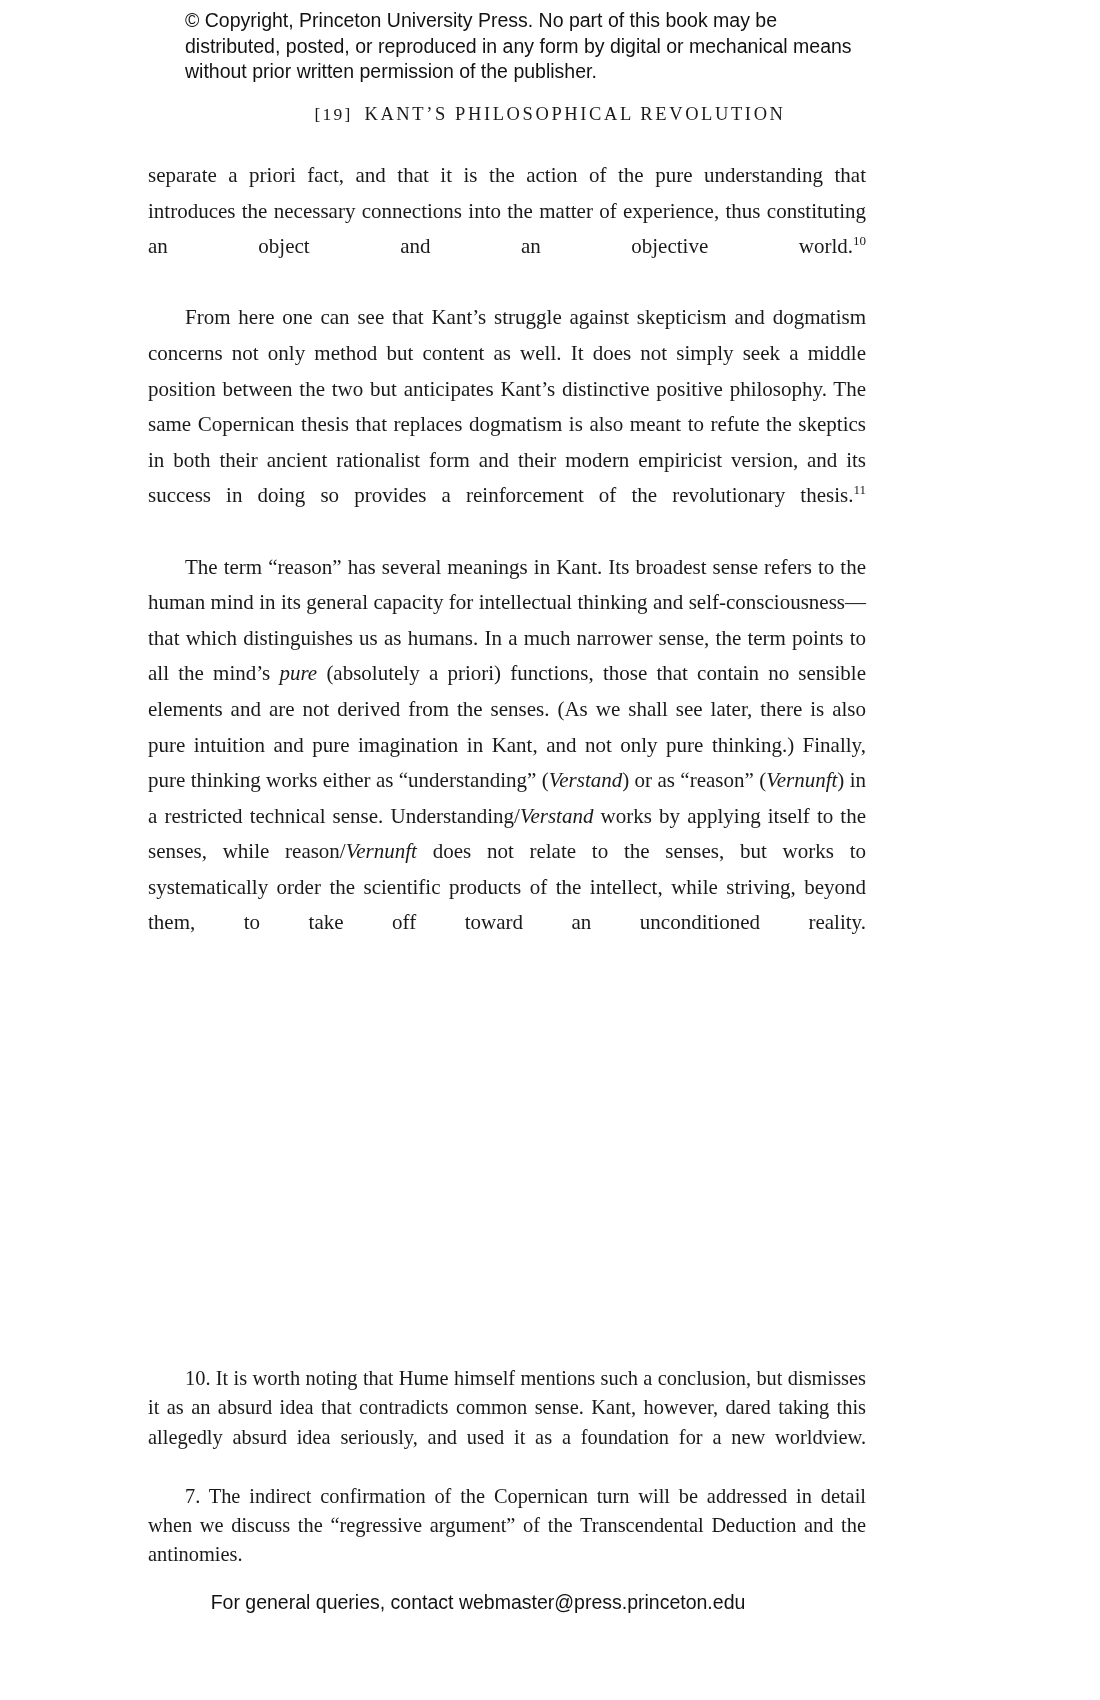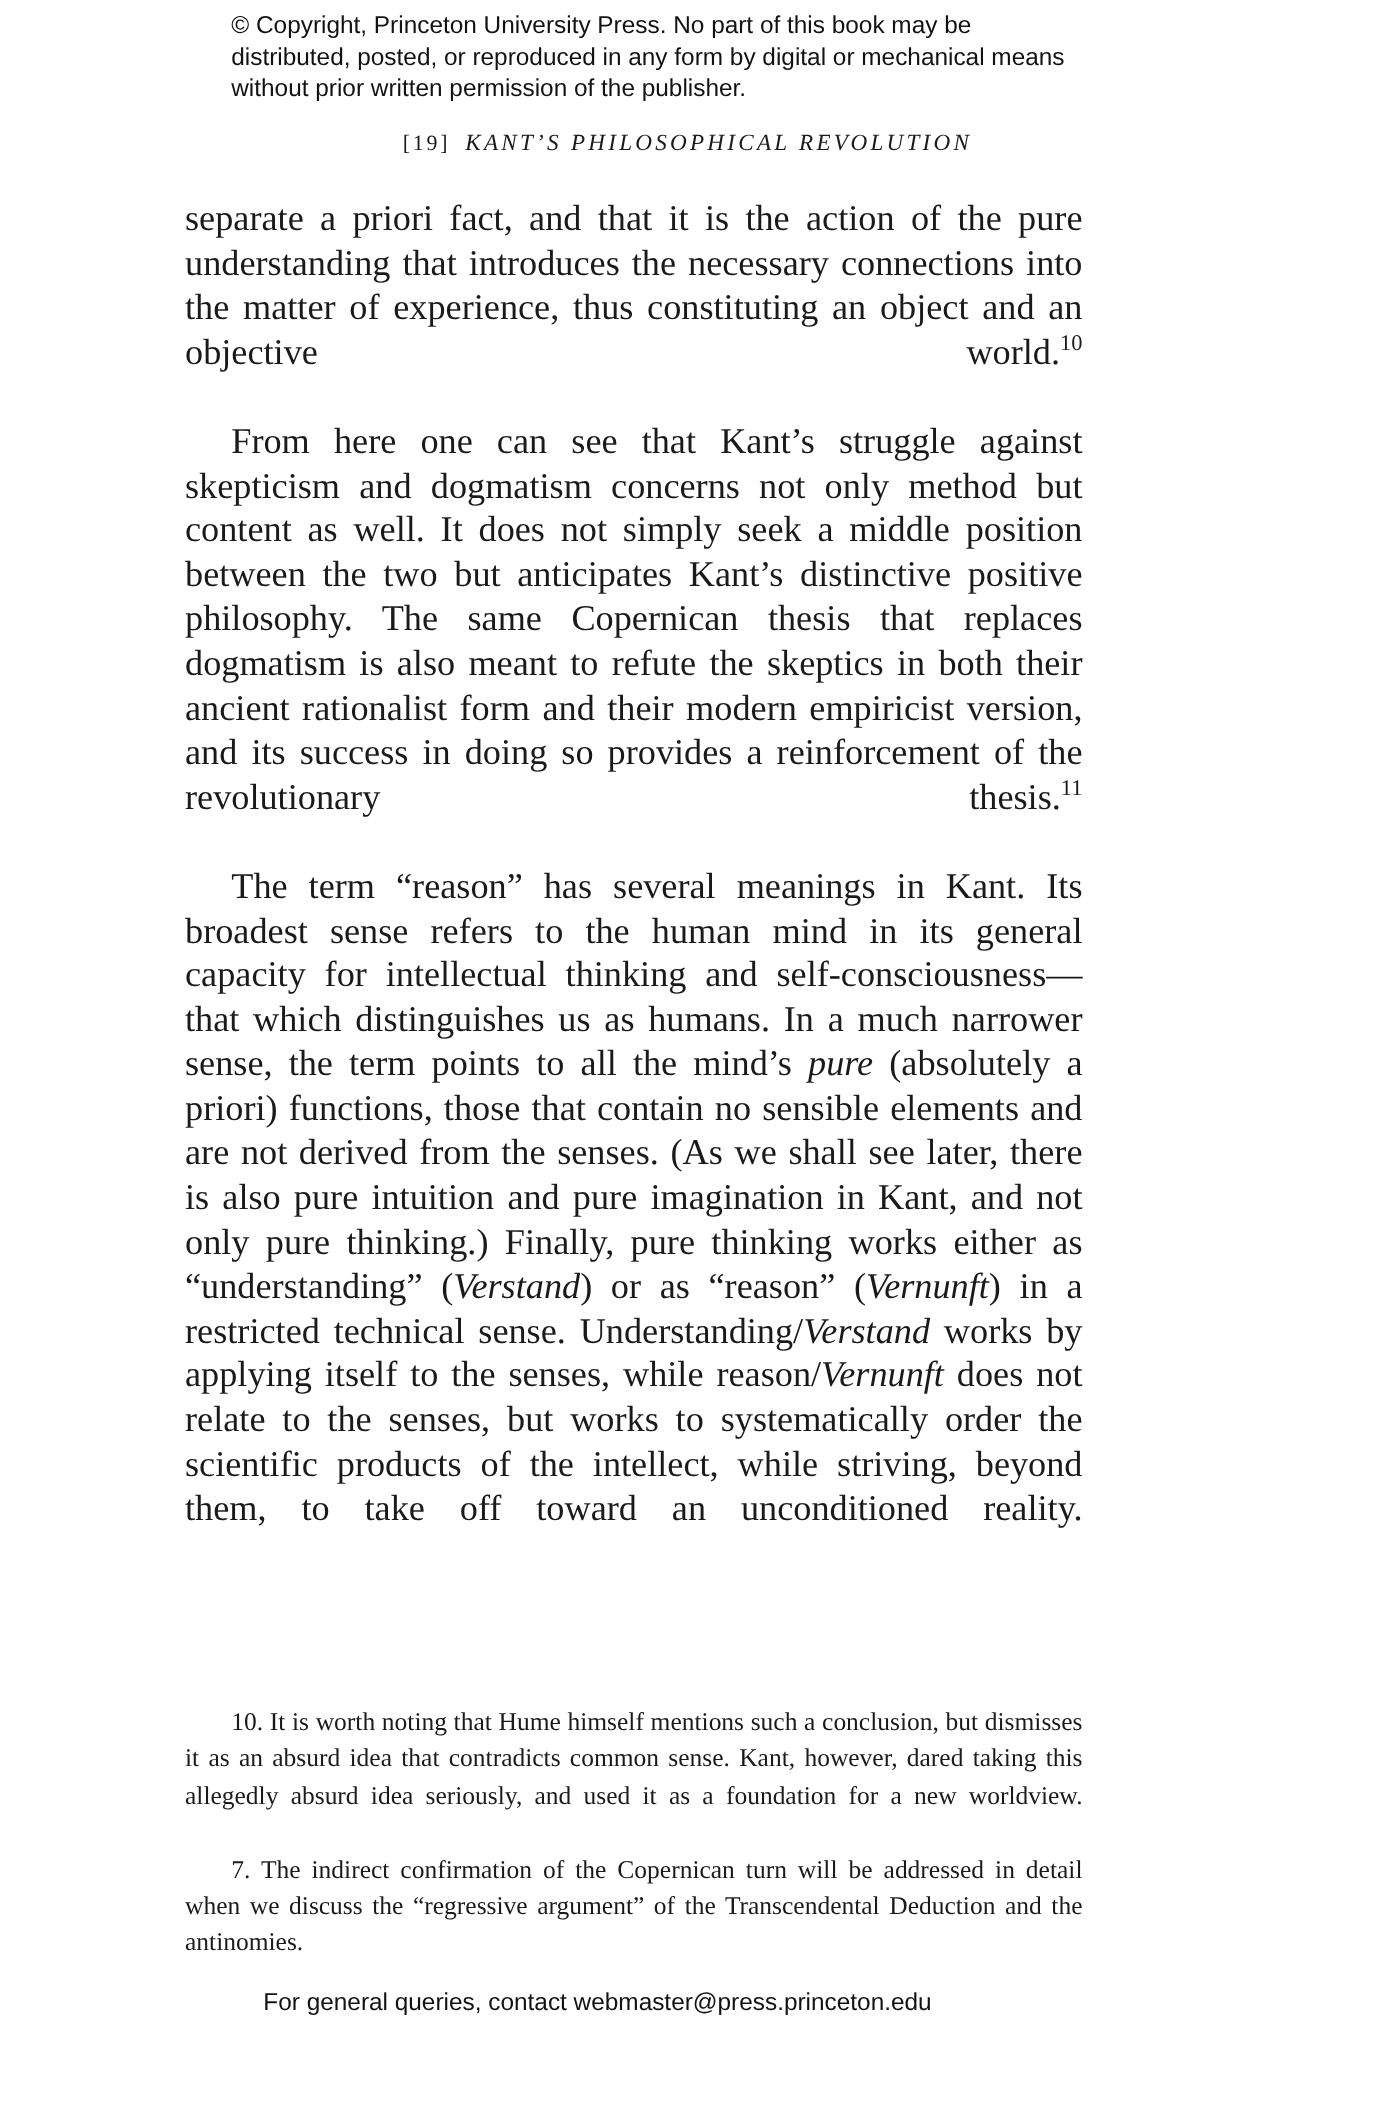--- a/index.html
+++ b/index.html
@@ -46,33 +46,32 @@
     white-space: nowrap;
   }
   .running-head .folio {
     letter-spacing: 2.2px;
   }
   .running-head .rh-title {
     letter-spacing: 2.6px;
     margin-left: 12px;
     font-variant: small-caps;
     font-size: 18.5px;
-    font-style: italic;
   }
 
   
   .body-block {
     position: absolute;
     top: 158px;
     left: 148px;
     width: 718px;
   }
   .body-block p {
     margin: 0;
-    font-size: 29px;
+    font-size: 21px;
     line-height: 35.6px;
     text-align: justify;
     text-justify: inter-word;
     hyphens: none;
     -webkit-hyphens: none;
   }
   .body-block p.indent {
     text-indent: 37px;
   }
   .body-block p::after {

